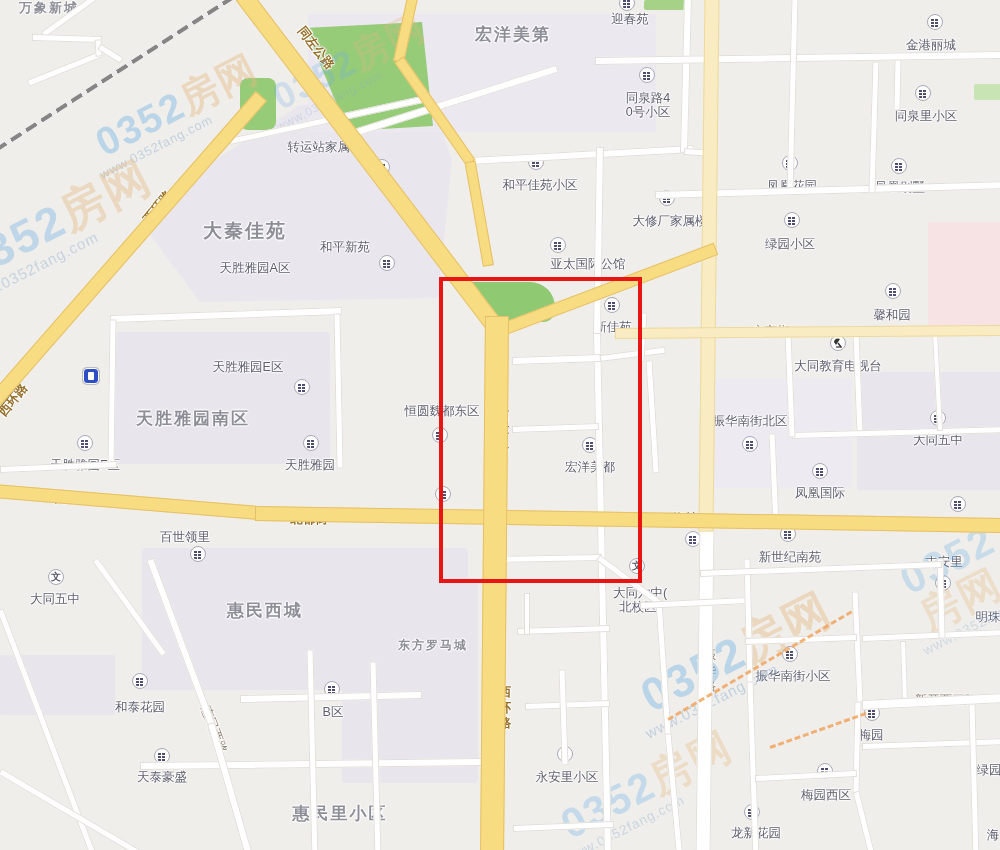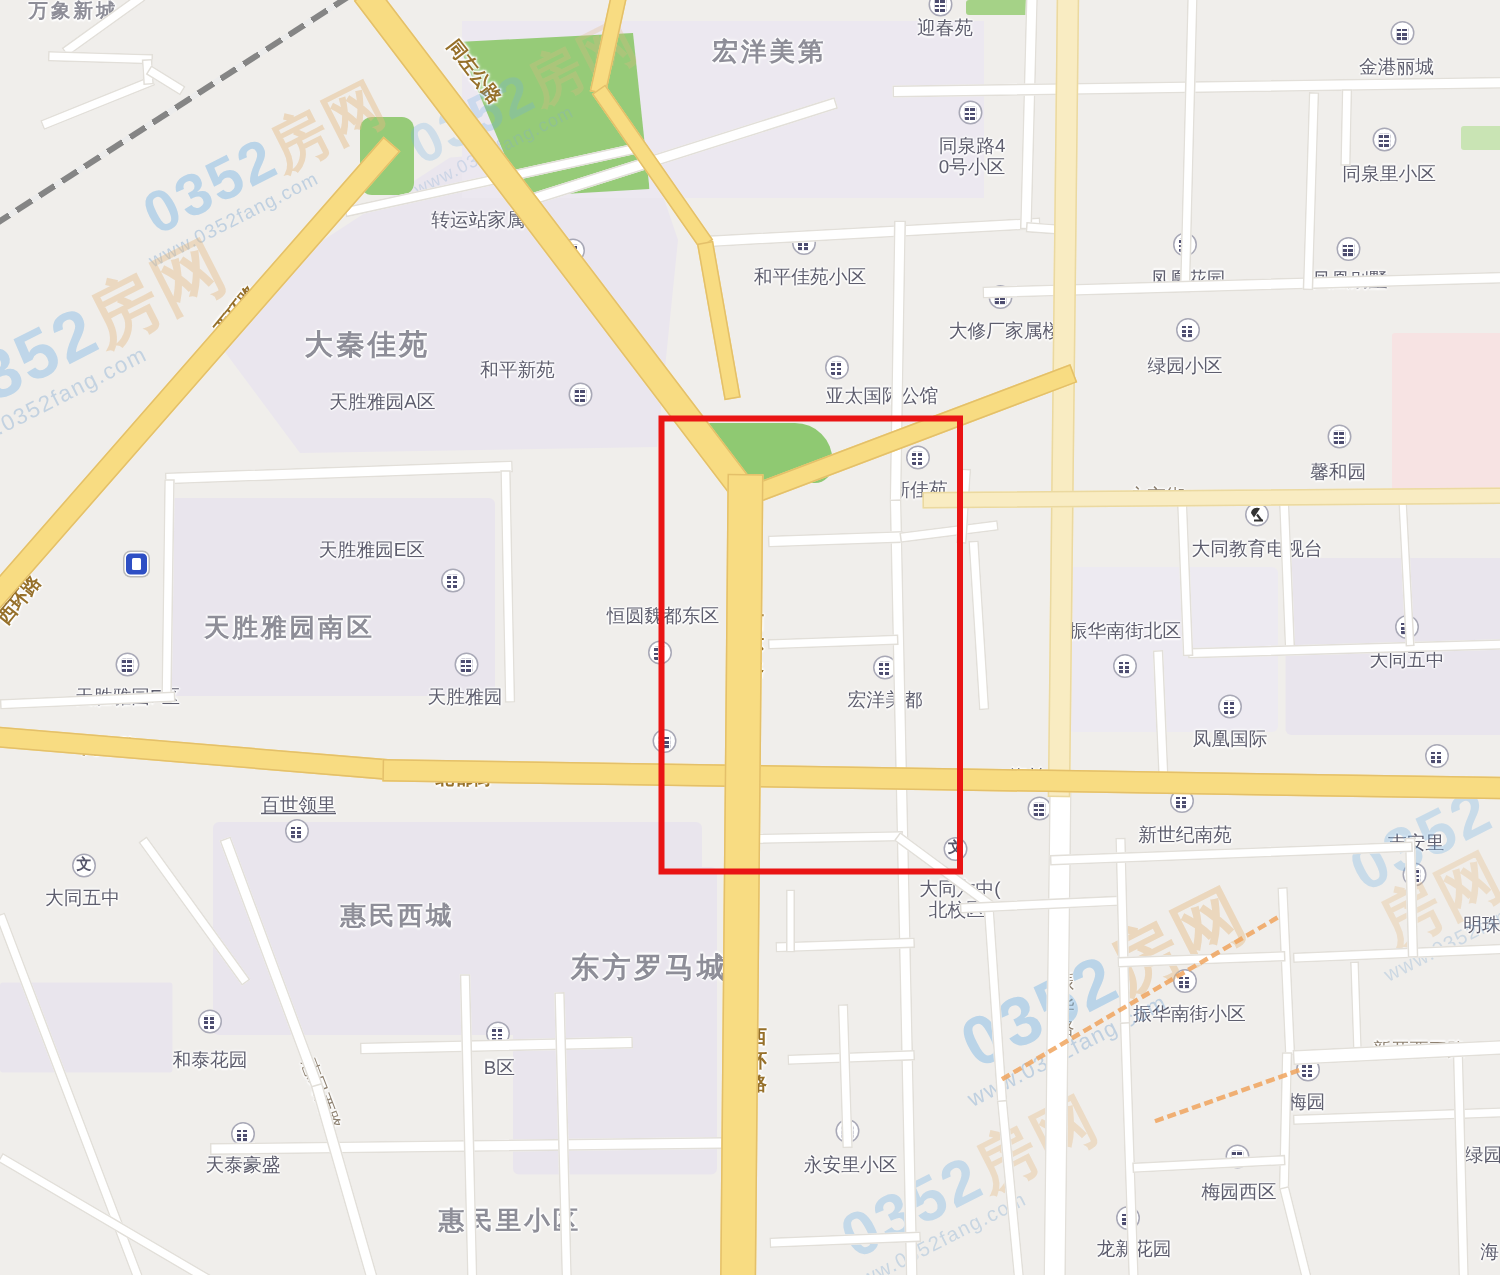--- a/index.html
+++ b/index.html
@@ -265,21 +265,21 @@
       <div class="poi" style="left: 752px; top: 812px;">
         <div class="bld"></div>
       </div>
     </div>
   <div id="labels" class="z7">
       <div class="lbl district" style="left: 49px; top: 8px; font-size: 13px; transform: translate(-50%, -50%);">万象新城</div>
       <div class="lbl district" style="left: 513px; top: 35px; font-size: 17px; transform: translate(-50%, -50%);">宏洋美第</div>
       <div class="lbl district" style="left: 245px; top: 231px; font-size: 19px; transform: translate(-50%, -50%);">大秦佳苑</div>
       <div class="lbl district" style="left: 193px; top: 419px; font-size: 17px; transform: translate(-50%, -50%);">天胜雅园南区</div>
       <div class="lbl district" style="left: 265px; top: 611px; font-size: 17px; transform: translate(-50%, -50%);">惠民西城</div>
-      <div class="lbl district" style="left: 433px; top: 646px; font-size: 19px; transform: translate(-50%, -50%);">东方罗马城</div>
+      <div class="lbl district" style="left: 433px; top: 646px; font-size: 12px; transform: translate(-50%, -50%);">东方罗马城</div>
       <div class="lbl district" style="left: 340px; top: 814px; font-size: 17px; transform: translate(-50%, -50%);">惠民里小区</div>
       <div class="lbl" style="left: 630px; top: 19px; transform: translate(-50%, -50%);">迎春苑</div>
       <div class="lbl" style="left: 931px; top: 45px; transform: translate(-50%, -50%);">金港丽城</div>
       <div class="lbl" style="left: 648px; top: 105px; transform: translate(-50%, -50%);">
         <div>同泉路4</div>
         <div>0号小区</div>
       </div>
       <div class="lbl" style="left: 926px; top: 116px; transform: translate(-50%, -50%);">同泉里小区</div>
       <div class="lbl" style="left: 325px; top: 147px; transform: translate(-50%, -50%);">转运站家属楼</div>
       <div class="lbl" style="left: 540px; top: 185px; transform: translate(-50%, -50%);">和平佳苑小区</div>
@@ -297,21 +297,21 @@
       <div class="lbl" style="left: 442px; top: 411px; transform: translate(-50%, -50%);">恒圆魏都东区</div>
       <div class="lbl" style="left: 750px; top: 421px; transform: translate(-50%, -50%);">振华南街北区</div>
       <div class="lbl" style="left: 938px; top: 440px; transform: translate(-50%, -50%);">大同五中</div>
       <div class="lbl" style="left: 85px; top: 465px; transform: translate(-50%, -50%);">天胜雅园F区</div>
       <div class="lbl" style="left: 310px; top: 465px; transform: translate(-50%, -50%);">天胜雅园</div>
       <div class="lbl" style="left: 590px; top: 467px; transform: translate(-50%, -50%);">宏洋美都</div>
       <div class="lbl" style="left: 820px; top: 493px; transform: translate(-50%, -50%);">凤凰国际</div>
       <div class="lbl" style="left: 445px; top: 517px; transform: translate(-50%, -50%);">宏洋财富中心</div>
       <div class="lbl" style="left: 692px; top: 518px; transform: translate(-50%, -50%);">海怡居</div>
       <div class="lbl" style="left: 955px; top: 525px; transform: translate(-50%, -50%);">新世纪南苑</div>
-      <div class="lbl" style="left: 199px; top: 537px; transform: translate(-50%, -50%); text-decoration: underline;">百世领里</div>
+      <div class="lbl" style="left: 185px; top: 537px; transform: translate(-50%, -50%);">百世领里</div>
       <div class="lbl" style="left: 790px; top: 557px; transform: translate(-50%, -50%);">新世纪南苑</div>
       <div class="lbl" style="left: 944px; top: 562px; transform: translate(-50%, -50%);">吉安里</div>
       <div class="lbl" style="left: 55px; top: 599px; transform: translate(-50%, -50%);">大同五中</div>
       <div class="lbl" style="left: 640px; top: 600px; transform: translate(-50%, -50%);">
         <div>大同六中(</div>
         <div>北校区)</div>
       </div>
       <div class="lbl" style="left: 793px; top: 677px; transform: translate(-50%, -50%); font-family: Liberation Mono, monospace;">振华南街小区</div>
       <div class="lbl" style="left: 140px; top: 707px; transform: translate(-50%, -50%);">和泰花园</div>
       <div class="lbl" style="left: 333px; top: 712px; transform: translate(-50%, -50%);">B区</div>

